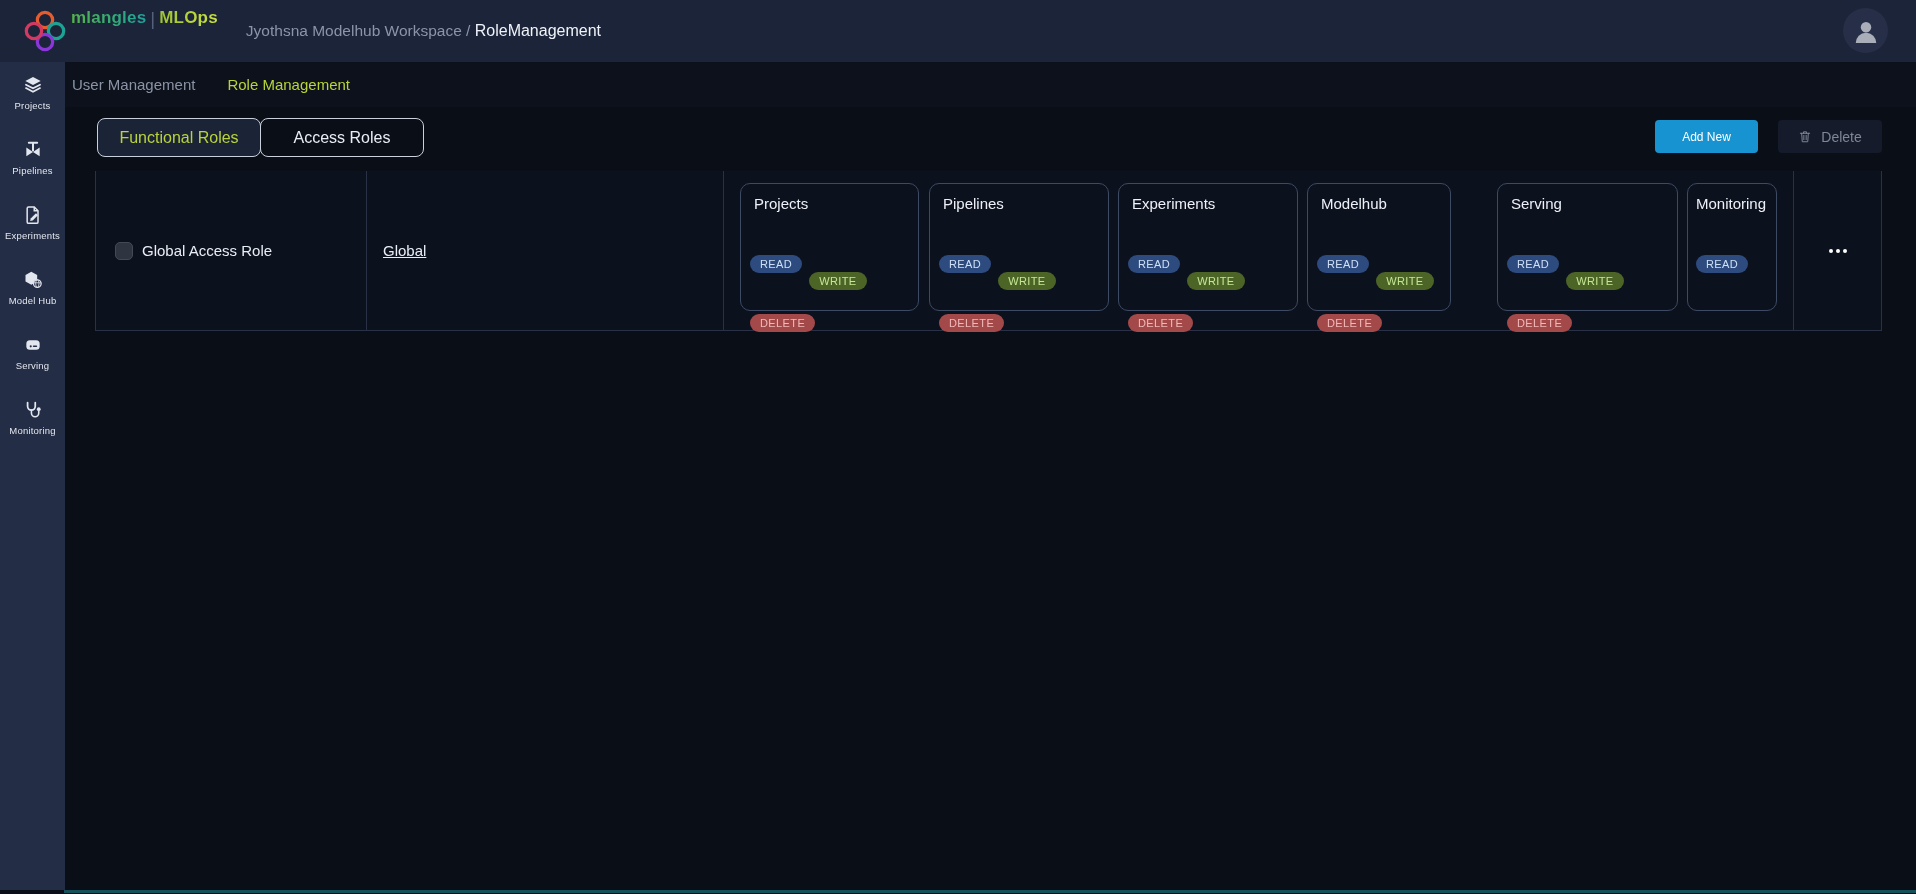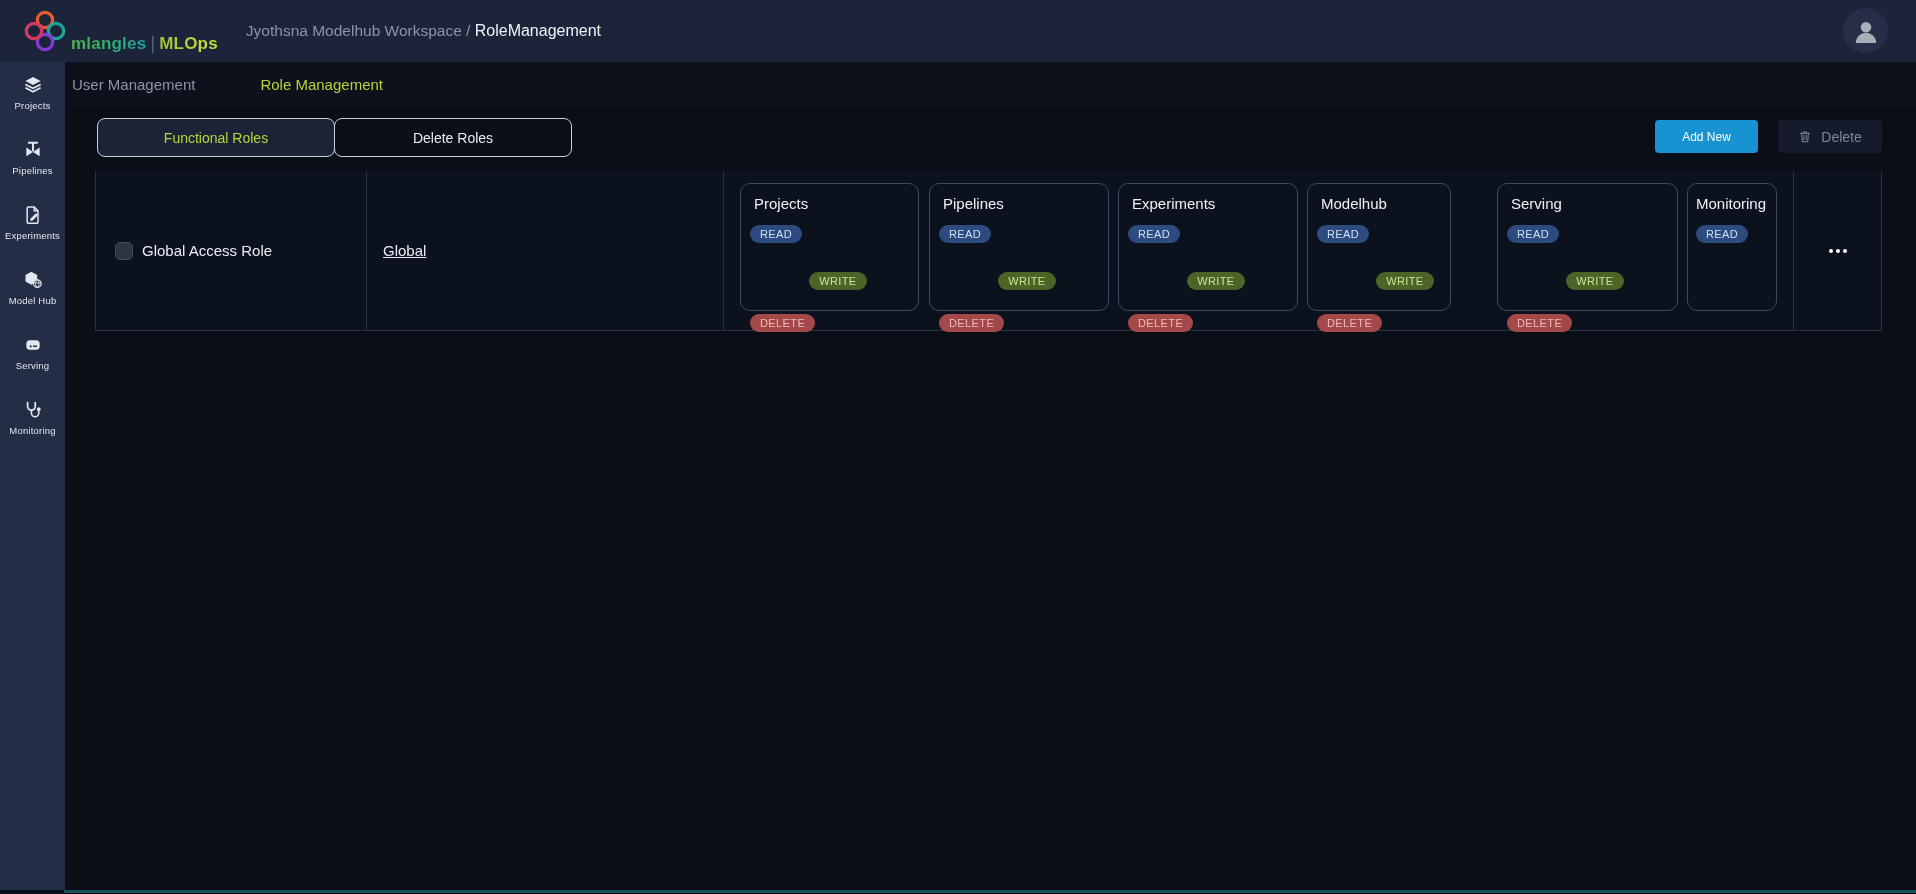--- a/index.html
+++ b/index.html
@@ -7,21 +7,21 @@
   body {
     position:relative; overflow:hidden;
     background:#0a0e17; color:#e9edf5;
     font-family:"Liberation Sans", sans-serif;
   }
   svg { display:block; }
 
   
   .topbar { position:absolute; top:0; left:0; width:1916px; height:62px;
             background:#1b2438; display:flex; align-items:center; z-index:5; }
-  .brand { display:flex; align-items:flex-end; margin-left:22px; cursor:pointer; }
+  .brand { display:flex; align-items:flex-start; margin-left:22px; cursor:pointer; }
   .brand-icon { width:46px; height:46px; }
   .brand-name { font-size:17px; font-weight:700; letter-spacing:.2px; margin-left:3px;
                 background:linear-gradient(90deg,#55b44a,#1ba39c);
                 -webkit-background-clip:text; background-clip:text; color:transparent; }
   .brand-divider { color:#55607a; font-size:19px; font-weight:300; margin:0 4px; }
   .brand-product { font-size:17px; font-weight:700; letter-spacing:.2px;
                 background:linear-gradient(90deg,#9fc332,#cbe23f);
                 -webkit-background-clip:text; background-clip:text; color:transparent; }
   .breadcrumb { margin-left:28px; font-size:15.5px; }
   .crumb-muted { color:#8b94a8; }
@@ -37,27 +37,27 @@
   .nav-item { width:100%; display:flex; flex-direction:column; align-items:center;
               gap:5px; cursor:pointer; }
   .nav-item svg { width:20px; height:20px; }
   .nav-label { font-size:9.5px; color:#e2e6ee; letter-spacing:.2px; }
 
   
   .tabbar { position:absolute; top:62px; left:65px; width:1851px; height:45px;
             background:#0d111c; display:flex; align-items:center; }
   .tab { font-size:15px; color:#8b93a5; cursor:pointer; }
   .tab-users { margin-left:7px; }
-  .tab-roles { margin-left:65px; }
+  .tab-roles { margin-left:32px; }
   .tab.active { color:#b9d43a; }
 
   
   .subtabs { position:absolute; top:118px; left:97px; display:flex; }
-  .subtab { width:238px; height:39px; display:flex; align-items:center;
-            justify-content:center; font-size:14px; border:1px solid #c9cfdb;
+  .subtab { width:164px; height:39px; display:flex; align-items:center;
+            justify-content:center; font-size:16px; border:1px solid #c9cfdb;
             border-radius:8px; cursor:pointer; color:#e9edf5; background:transparent; }
   .subtab.active { background:#1b2336; color:#b9d43a; z-index:1; }
   .subtab + .subtab { margin-left:-1px; }
 
   
   .actions { position:absolute; top:120px; right:34px; display:flex; gap:20px; }
   .btn-add { width:103px; height:33px; background:#1793d1; border:none;
              border-radius:4px; color:#ffffff; font-size:12px;
              font-family:inherit; cursor:pointer; }
   .btn-delete { width:104px; height:33px; background:#151b2a; border:none;
@@ -93,21 +93,21 @@
   .card-1 { left:833px;  width:180px; }
   .card-2 { left:1022px; width:180px; }
   .card-3 { left:1211px; width:144px; }
   .card-4 { left:1401px; width:181px; }
   .card-5 { left:1591px; width:90px; padding:11px 8px; }
   .card-title { font-size:15px; color:#eef1f7; white-space:nowrap; }
   .pill-row { display:flex; gap:7px; margin-top:13px; margin-left:-4px; }
   .pill-row-2 { margin-top:24px; }
   .pill { height:18px; padding:0 10px; border-radius:10px; font-size:11px;
           letter-spacing:.4px; display:flex; align-items:center; white-space:nowrap; }
-  .pill-read   { background:#2d4b7e; color:#cfe0f7; }
+  .pill-read   { background:#2d4b7e; color:#cfe0f7;margin-top:30px; }
   .pill-write  { background:#4c6426; color:#c5e795;margin-top:47px; }
   .pill-delete { background:#a34949; color:#f3b9b9; }
 
   .row-actions { position:absolute; left:1697px; top:0; width:90px; height:100%;
                  display:flex; align-items:center; justify-content:center;
                  cursor:pointer; }
   .dots { display:flex; gap:3px; }
   .dot { width:4px; height:4px; border-radius:50%; background:#ffffff; }
 
   
@@ -192,21 +192,21 @@
   </div>
 </nav>
 
 <div class="tabbar">
   <span class="tab tab-users">User Management</span>
   <span class="tab tab-roles active">Role Management</span>
 </div>
 
 <div class="subtabs">
   <div class="subtab active">Functional Roles</div>
-  <div class="subtab">Delete Roles</div>
+  <div class="subtab">Access Roles</div>
 </div>
 
 <div class="actions">
   <button class="btn-add">Add New</button>
   <button class="btn-delete">
     <svg viewBox="0 0 24 24" fill="none">
       <path d="M4 6.5h16M9.5 6.5V4h5v2.5M6.3 6.5l1 14.5h9.4l1-14.5M10 10v7.5M14 10v7.5" stroke="#7e8797" stroke-width="1.7" stroke-linecap="round"></path>
     </svg>
     <span>Delete</span>
   </button>

